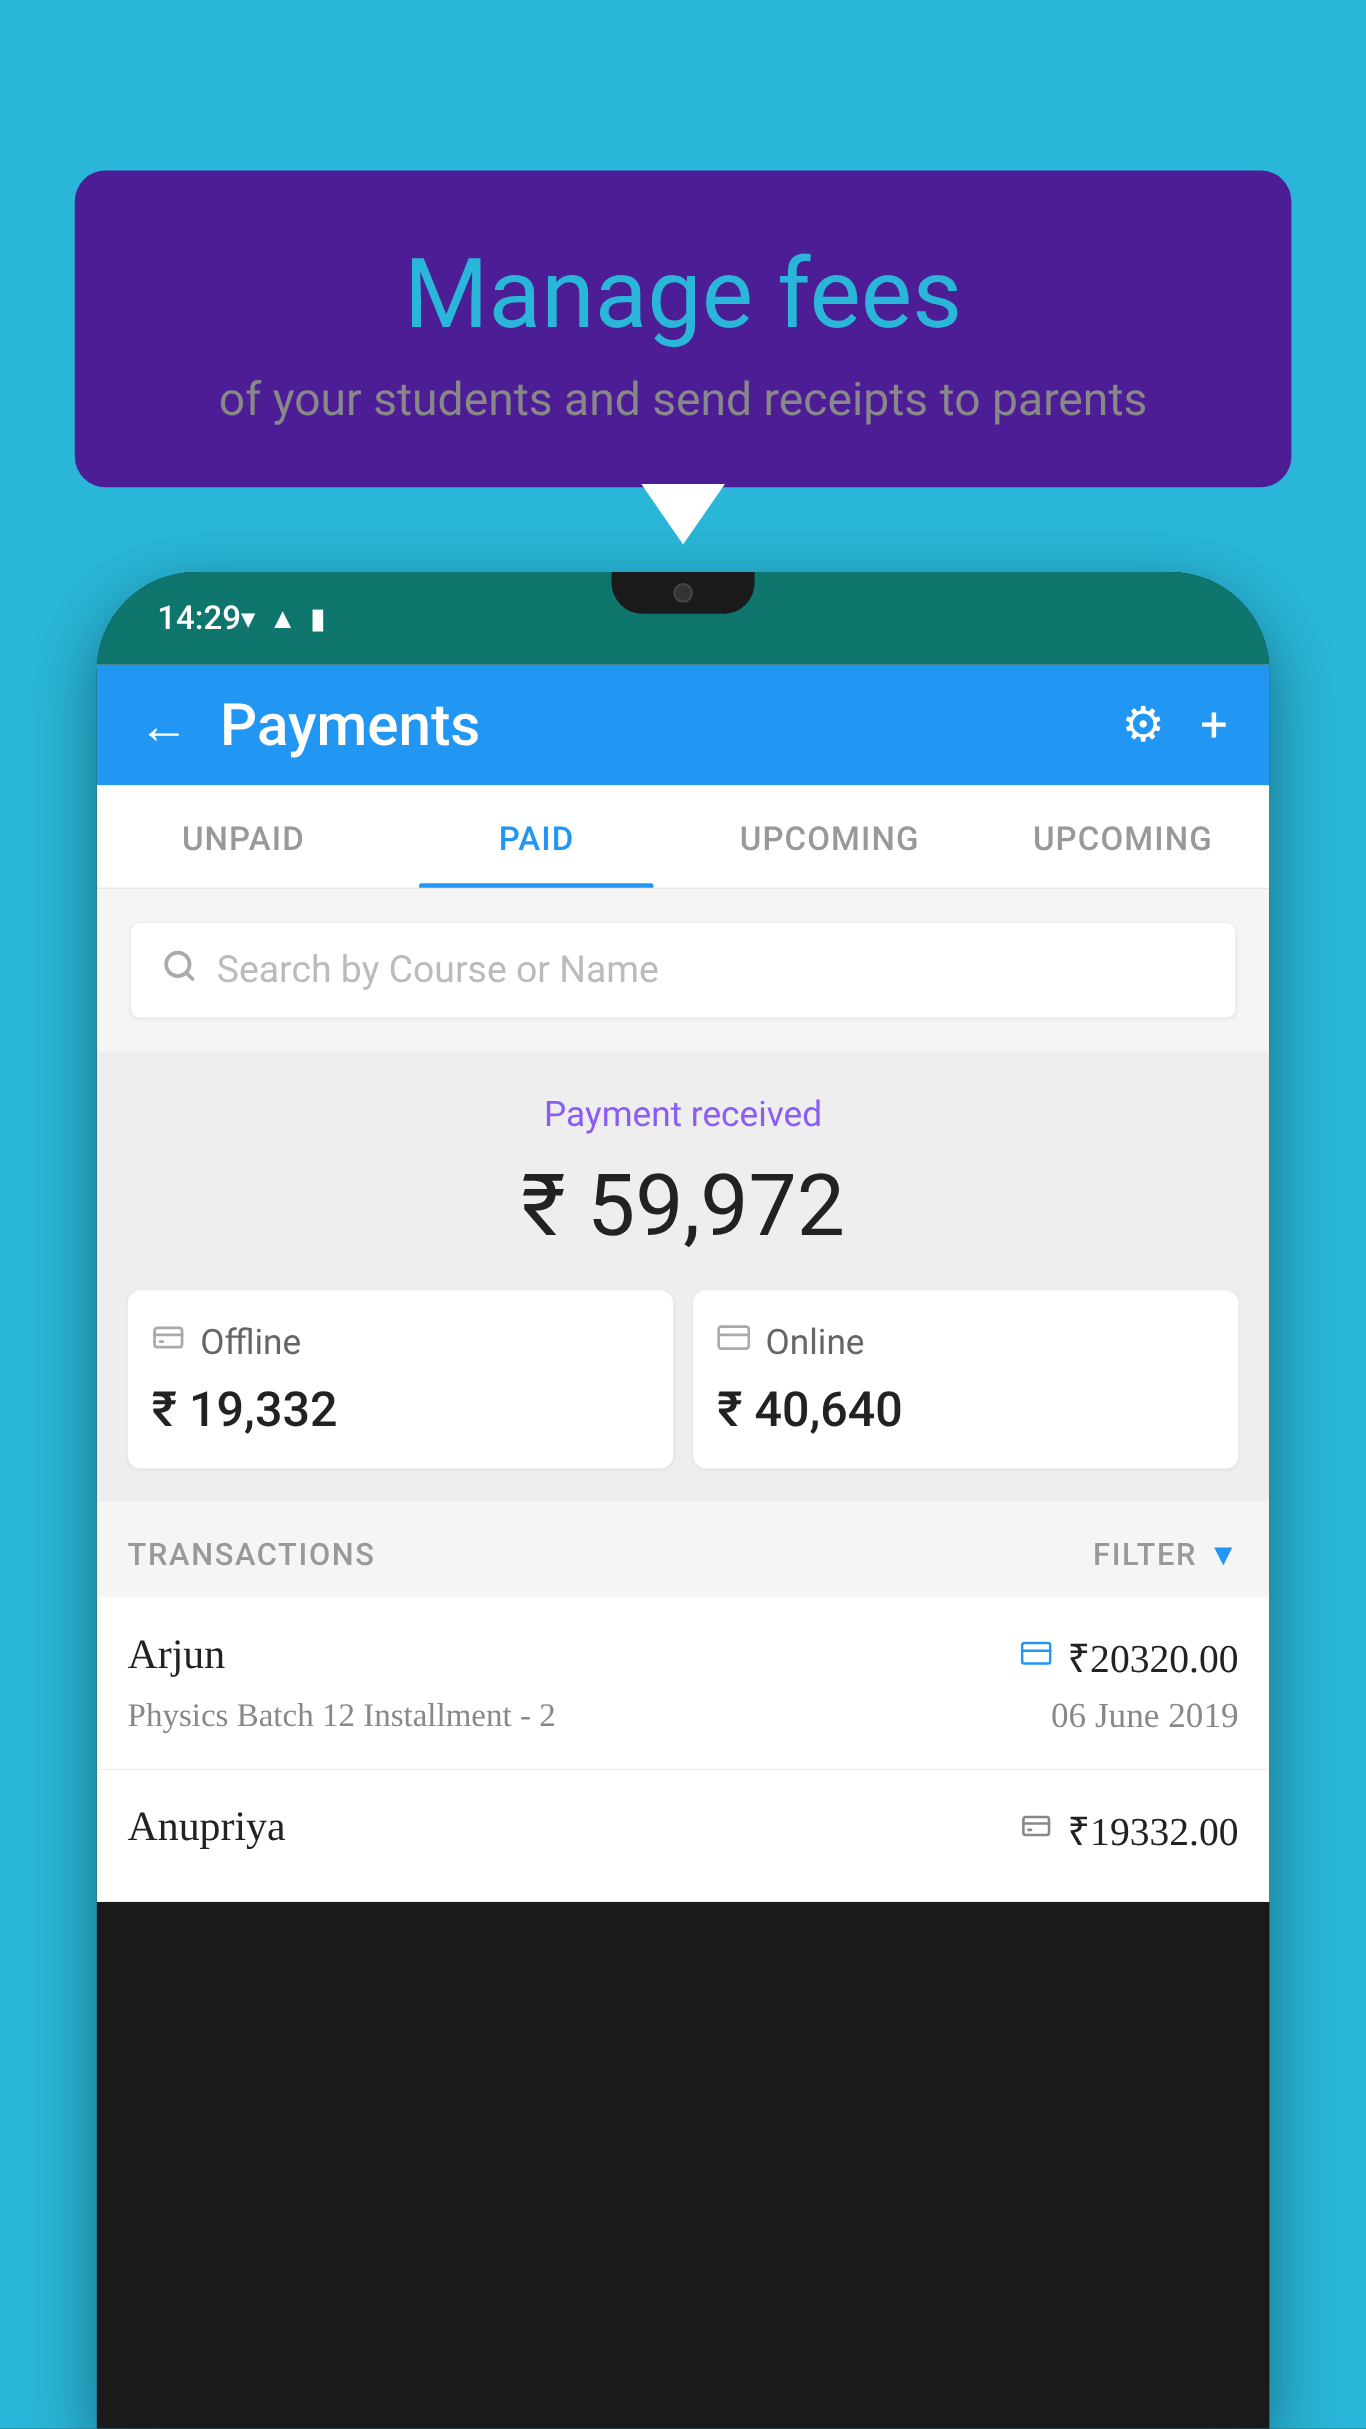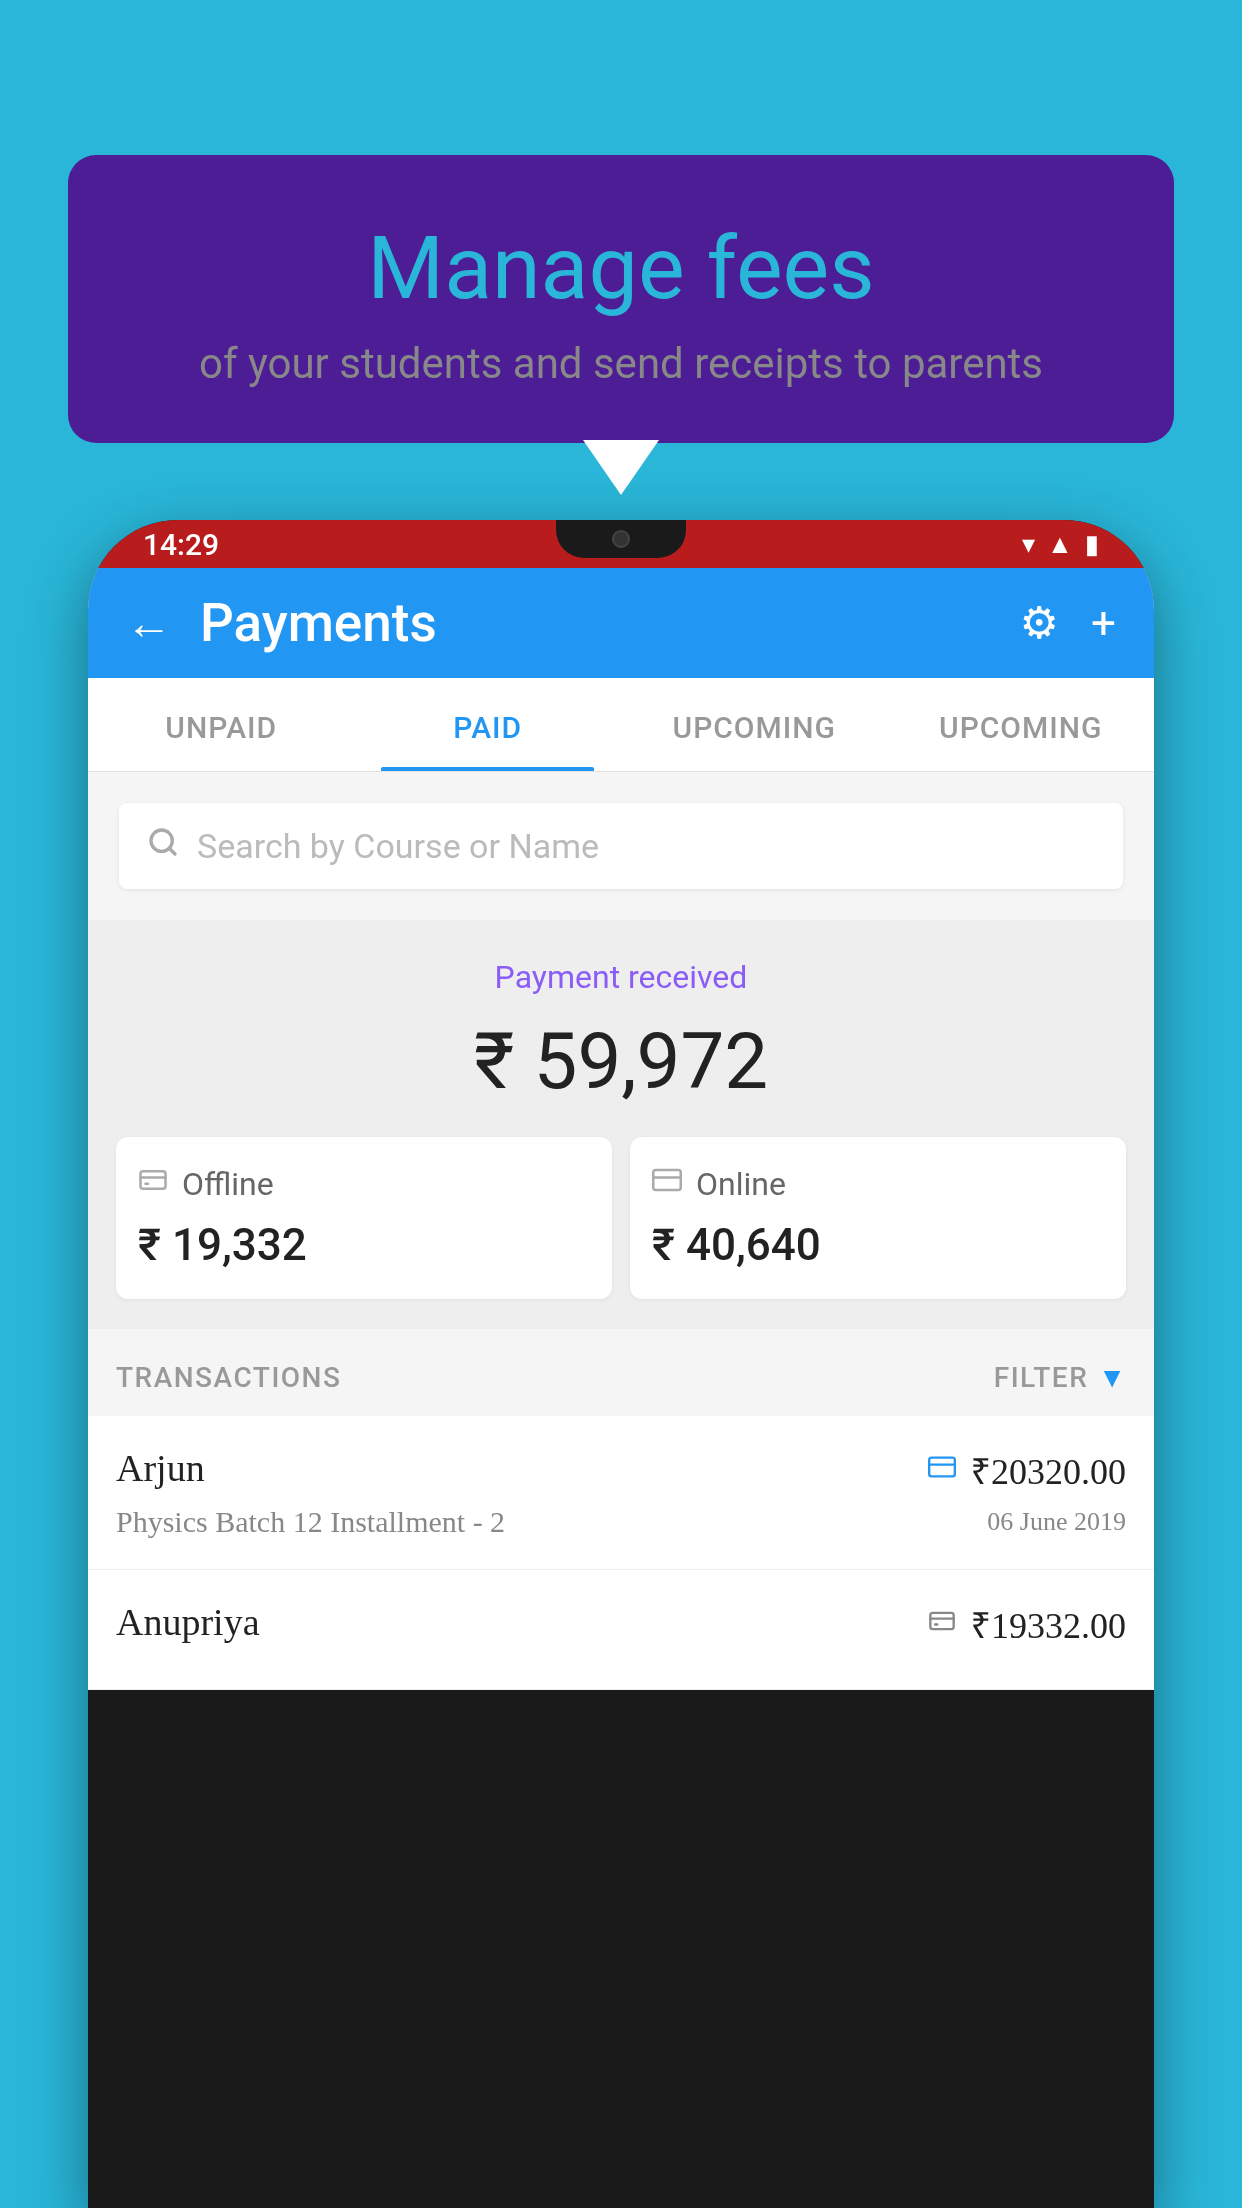--- a/index.html
+++ b/index.html
@@ -68,26 +68,25 @@
       right: 88px;
       bottom: 0;
       background: #1a1a1a;
       border-radius: 90px 90px 0 0;
       overflow: hidden;
       box-shadow: 0 20px 60px rgba(0,0,0,0.4);
     }
 
     
     .phone-notch-area {
-      background: #b91c1c;
-      height: 48px;
+      background: #0f766e;
+      height: 84px;
       position: relative;
       display: flex;
       align-items: center;
-      justify-content: space-between;
       padding: 0 55px;
       border-radius: 90px 90px 0 0;
     }
 
     .phone-status-time {
       color: white;
       font-size: 30px;
       font-weight: 500;
     }
 
@@ -358,21 +357,21 @@
       justify-content: space-between;
       align-items: center;
     }
 
     .transaction-detail {
       font-size: 30px;
       color: #888;
     }
 
     .transaction-date {
-      font-size: 26px;
+      font-size: 32px;
       color: #888;
     }
 
     .online-icon {
       color: #2196f3;
       font-size: 30px;
     }
 
     .offline-icon {
       color: #888;

